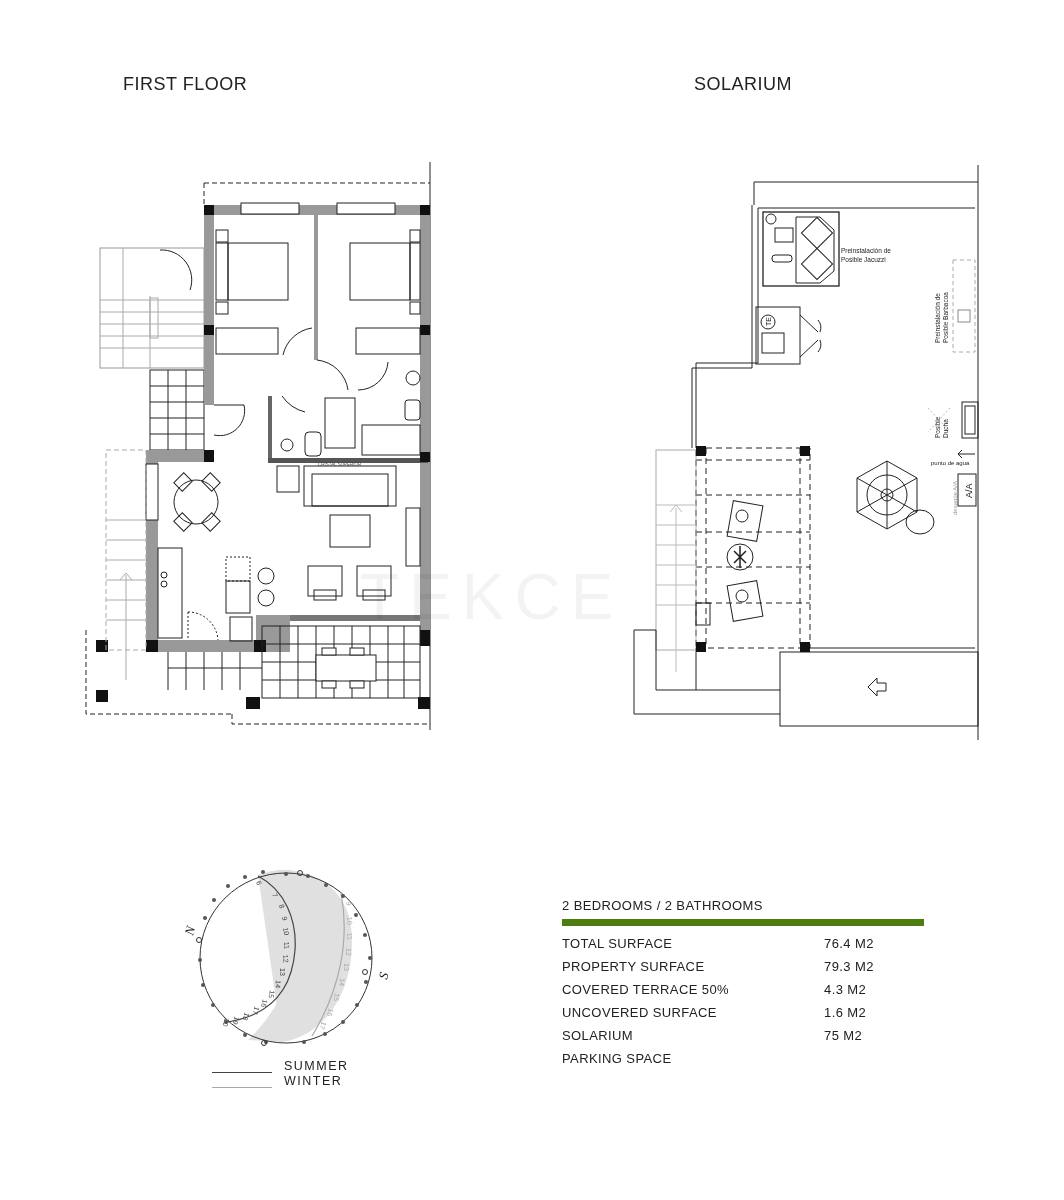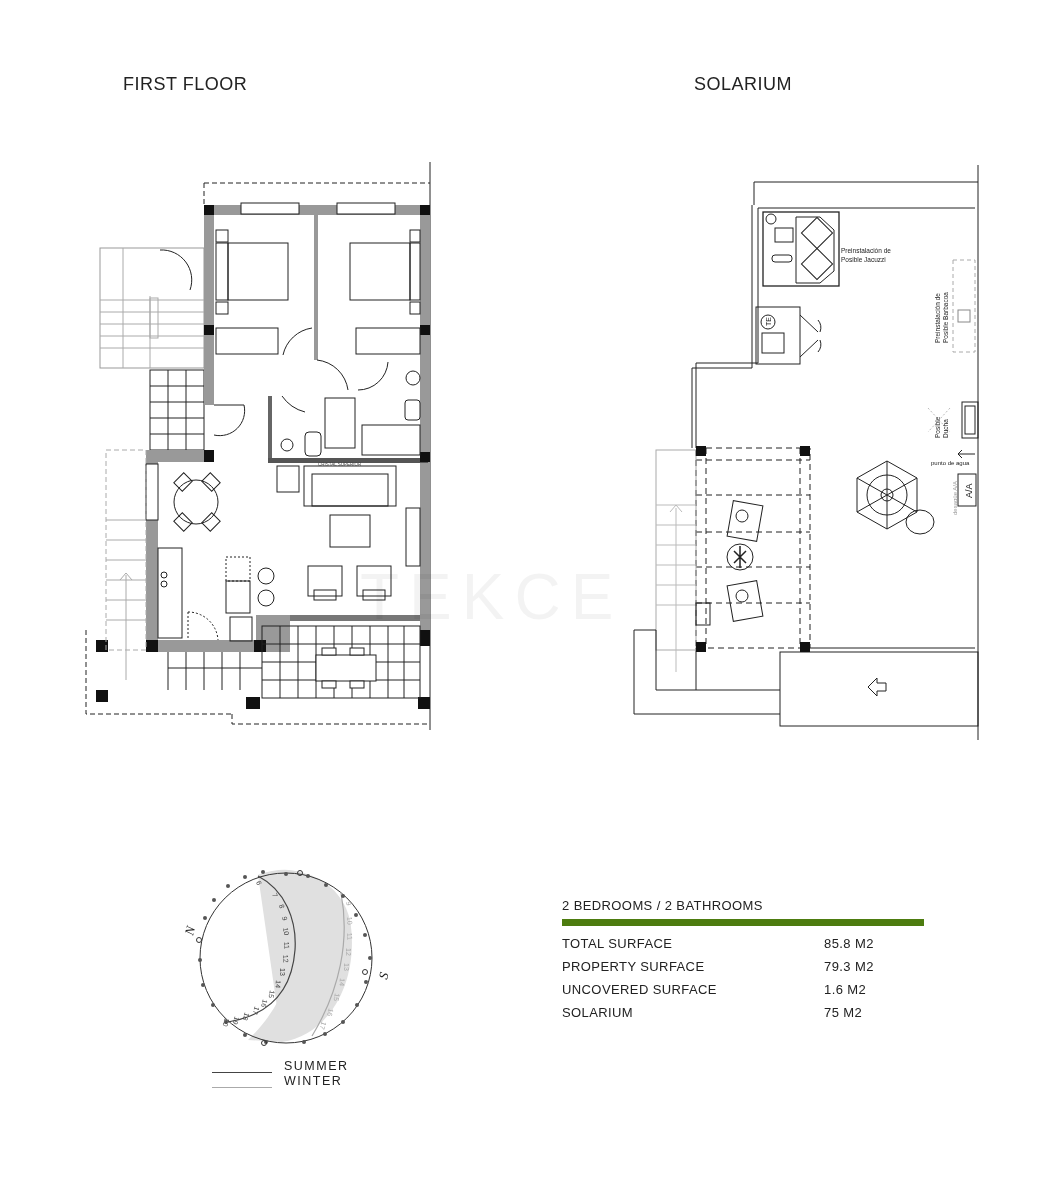--- a/index.html
+++ b/index.html
@@ -358,27 +358,35 @@
   <div class="item">
     <span class="line" style="background:#aaa;"></span>
     <span>WINTER</span>
   </div>
 </div>
 
 <div class="specs">
   <div class="head">2 BEDROOMS / 2 BATHROOMS</div>
   <div class="row">
       <span class="k">TOTAL SURFACE</span>
-      <span class="v">85.8 M2</span>
+      <span class="v">76.4 M2</span>
     </div>
   <div class="row">
       <span class="k">PROPERTY SURFACE</span>
       <span class="v">79.3 M2</span>
     </div>
   <div class="row">
+      <span class="k">COVERED TERRACE 50%</span>
+      <span class="v">4.3 M2</span>
+    </div>
+  <div class="row">
       <span class="k">UNCOVERED SURFACE</span>
       <span class="v">1.6 M2</span>
     </div>
   <div class="row">
       <span class="k">SOLARIUM</span>
       <span class="v">75 M2</span>
     </div>
+  <div class="row">
+      <span class="k">PARKING SPACE</span>
+      <span class="v"></span>
+    </div>
 </div>
 
 </body></html>

